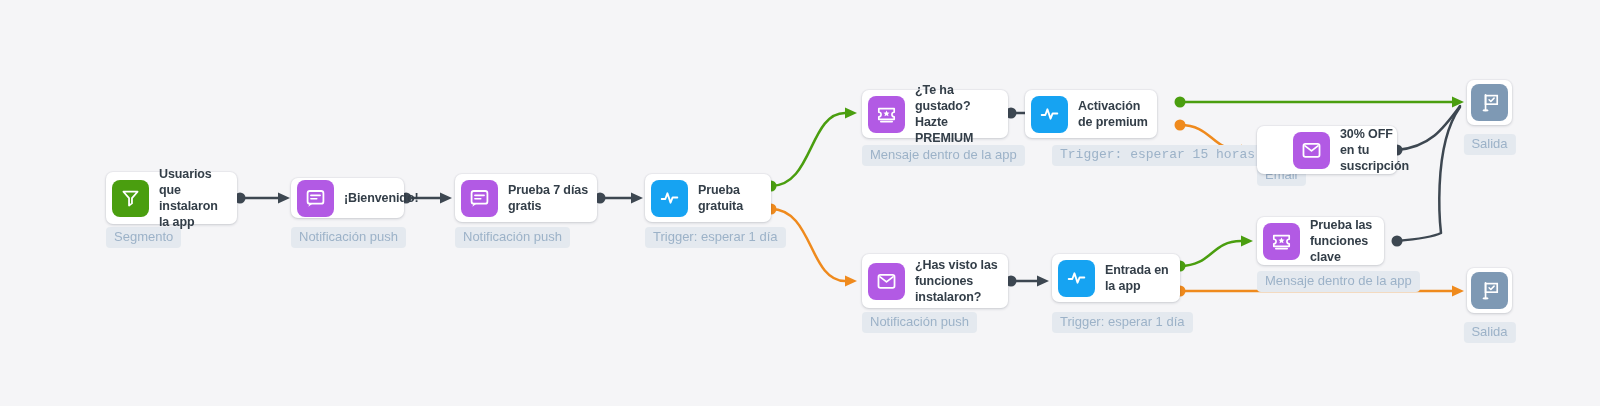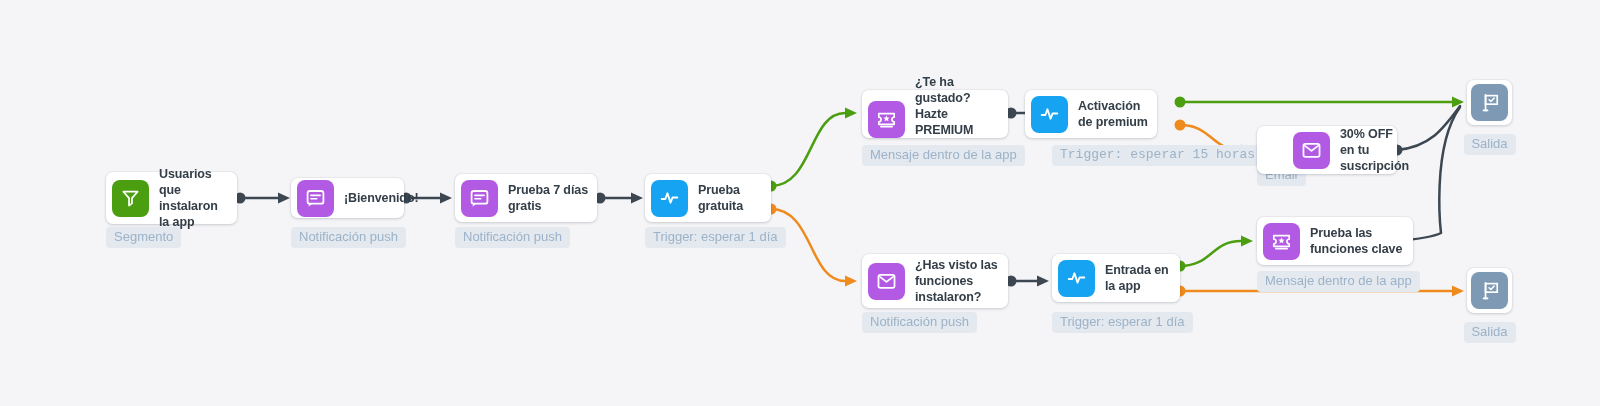--- a/index.html
+++ b/index.html
@@ -144,21 +144,21 @@
     <div class="badge" style="left: 455px; top: 227px;">Notificación push</div>
     <div class="node" style="left: 645px; top: 174px; width: 126px; height: 48px;">
       <span class="icon" style="background: rgb(22, 163, 242);">
         <svg viewBox="0 0 24 24">
           <path d="M4.5 12.5H8l2-5.5 3 9 2-5h4.5" fill="none" stroke="#fff" stroke-width="1.8" stroke-linecap="round" stroke-linejoin="round"></path>
         </svg>
       </span>
       <span class="label">Prueba gratuita</span>
     </div>
     <div class="badge" style="left: 645px; top: 227px;">Trigger: esperar 1 día</div>
-    <div class="node" style="left: 862px; top: 90px; width: 146px; height: 48px; align-items: flex-end;">
+    <div class="node" style="left: 862px; top: 90px; width: 146px; height: 48px;">
       <span class="icon" style="background: rgb(178, 90, 228);">
         <svg viewBox="0 0 24 24">
           <path d="M4.6 6.4h14.8v3.4a2.2 2.2 0 000 4.4v2.4H4.6v-2.4a2.2 2.2 0 000-4.4V6.4z" fill="none" stroke="#fff" stroke-width="1.6" stroke-linejoin="round"></path>
           <path d="M12 8.1l.9 1.9 2.1.2-1.6 1.4.5 2.1-1.9-1.1-1.9 1.1.5-2.1-1.6-1.4 2.1-.2z" fill="#fff"></path>
           <path d="M6.6 18.8h10.8" stroke="#fff" stroke-width="1.7" stroke-linecap="round"></path>
         </svg>
       </span>
       <span class="label">¿Te ha gustado? Hazte PREMIUM</span>
     </div>
     <div class="badge" style="left: 862px; top: 145px;">Mensaje dentro de la app</div>
@@ -204,21 +204,21 @@
     <div class="badge" style="left: 862px; top: 312px;">Notificación push</div>
     <div class="node" style="left: 1052px; top: 254px; width: 128px; height: 48px; justify-content: space-between;">
       <span class="icon" style="background: rgb(22, 163, 242);">
         <svg viewBox="0 0 24 24">
           <path d="M4.5 12.5H8l2-5.5 3 9 2-5h4.5" fill="none" stroke="#fff" stroke-width="1.8" stroke-linecap="round" stroke-linejoin="round"></path>
         </svg>
       </span>
       <span class="label">Entrada en la app</span>
     </div>
     <div class="badge" style="left: 1052px; top: 312px;">Trigger: esperar 1 día</div>
-    <div class="node" style="left: 1257px; top: 217px; width: 156px; height: 48px;">
+    <div class="node" style="left: 1257px; top: 217px; width: 127px; height: 48px;">
       <span class="icon" style="background: rgb(178, 90, 228);">
         <svg viewBox="0 0 24 24">
           <path d="M4.6 6.4h14.8v3.4a2.2 2.2 0 000 4.4v2.4H4.6v-2.4a2.2 2.2 0 000-4.4V6.4z" fill="none" stroke="#fff" stroke-width="1.6" stroke-linejoin="round"></path>
           <path d="M12 8.1l.9 1.9 2.1.2-1.6 1.4.5 2.1-1.9-1.1-1.9 1.1.5-2.1-1.6-1.4 2.1-.2z" fill="#fff"></path>
           <path d="M6.6 18.8h10.8" stroke="#fff" stroke-width="1.7" stroke-linecap="round"></path>
         </svg>
       </span>
       <span class="label">Prueba las funciones clave</span>
     </div>
     <div class="badge" style="left: 1257px; top: 271px;">Mensaje dentro de la app</div>

